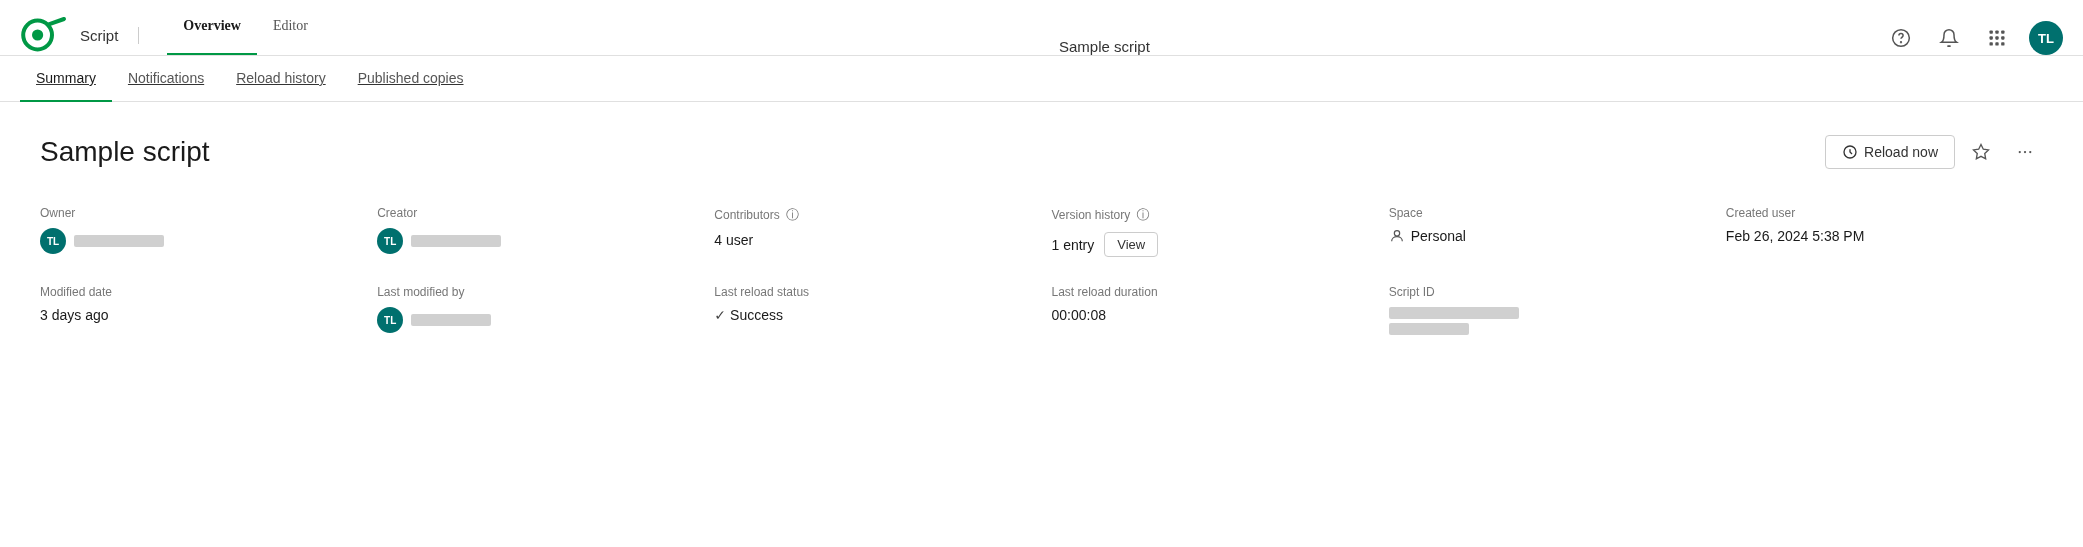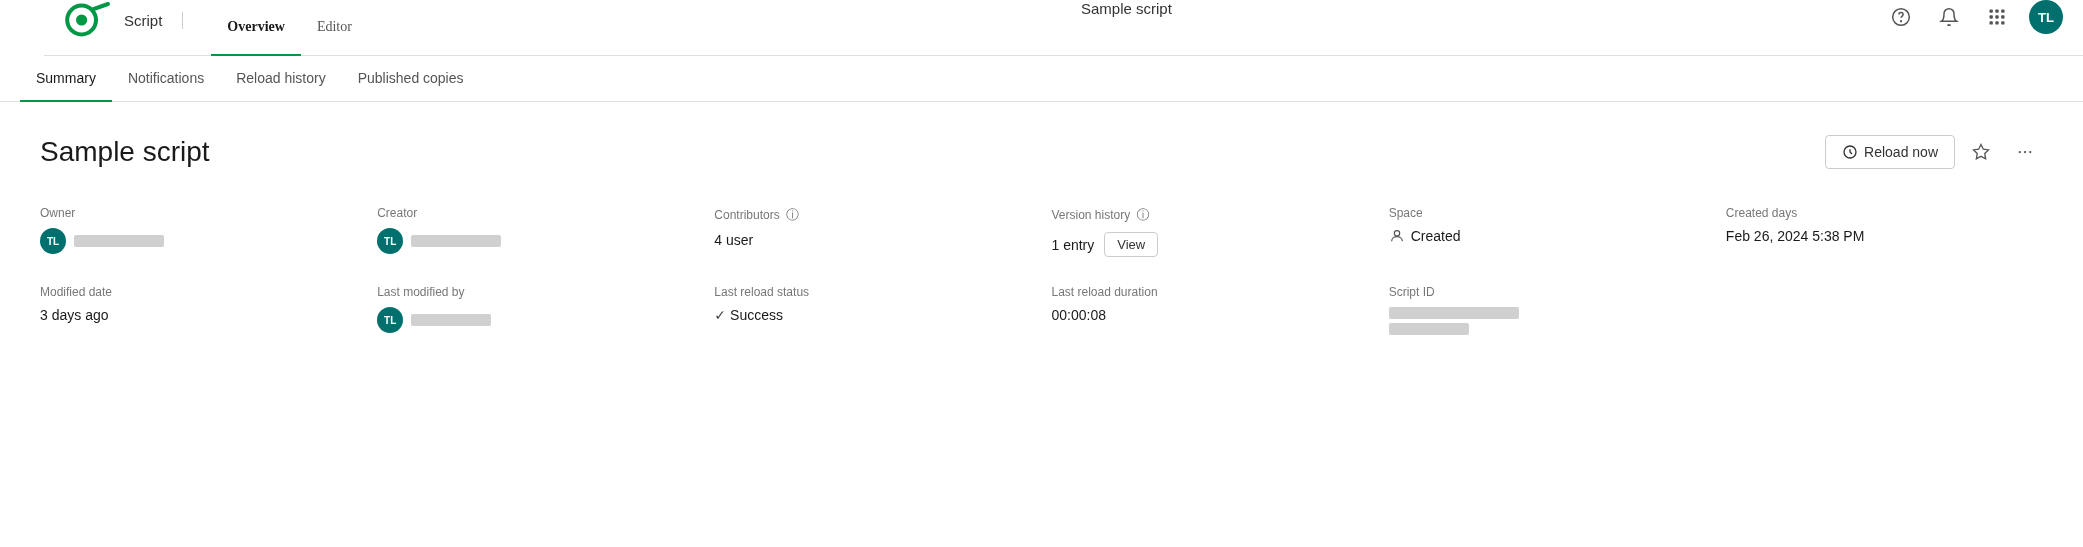--- a/index.html
+++ b/index.html
@@ -1,26 +1,25 @@
 <!DOCTYPE html>
 <html><head>
   <meta charset="utf-8">
   <style>
     * { margin: 0; padding: 0; box-sizing: border-box; }
     body { font-family: 'Segoe UI', Arial, sans-serif; background: #fff; color: #333; font-size: 14px; overflow-x: hidden; }
 
     
     .top-nav {
       display: flex;
-      align-items: flex-start;
+      align-items: flex-end;
       padding: 0 20px;
       height: 56px;
       border-bottom: 1px solid #e0e0e0;
       background: #fff;
-      margin-left: 44px;
     }
     .logo-area {
       display: flex;
       align-items: center;
       gap: 12px;
       margin-right: 24px;
     }
     .logo-svg { width: 48px; height: 40px; }
     .app-title {
       font-size: 15px;
@@ -88,20 +87,21 @@
       cursor: pointer;
     }
 
     
     .tab-bar {
       display: flex;
       align-items: center;
       border-bottom: 1px solid #e0e0e0;
       padding: 0 20px;
       background: #fff;
+      text-decoration: underline;
     }
     .tab-item {
       padding: 14px 16px;
       font-size: 14px;
       font-weight: 500;
       color: #555;
       cursor: pointer;
       border-bottom: 2px solid transparent;
       margin-bottom: -1px;
     }
@@ -339,26 +339,26 @@
       </div>
     </div>
 
     <div class="meta-item">
       <span class="meta-label">Space</span>
       <div class="meta-value">
         <svg width="16" height="16" viewBox="0 0 24 24" fill="none" stroke="#555" stroke-width="1.8">
           <circle cx="12" cy="8" r="4"></circle>
             <path d="M4 20c0-4 3.6-7 8-7s8 3 8 7"></path>
         </svg>
-        <span>Created</span>
-      </div>
-    </div>
-
-    <div class="meta-item">
-      <span class="meta-label">Created days</span>
+        <span>Personal</span>
+      </div>
+    </div>
+
+    <div class="meta-item">
+      <span class="meta-label">Created user</span>
       <div class="meta-value">Feb 26, 2024 5:38 PM</div>
     </div>
 
     <div class="meta-item">
       <span class="meta-label">Modified date</span>
       <div class="meta-value">3 days ago</div>
     </div>
 
     <div class="meta-item">
       <span class="meta-label">Last modified by</span>

